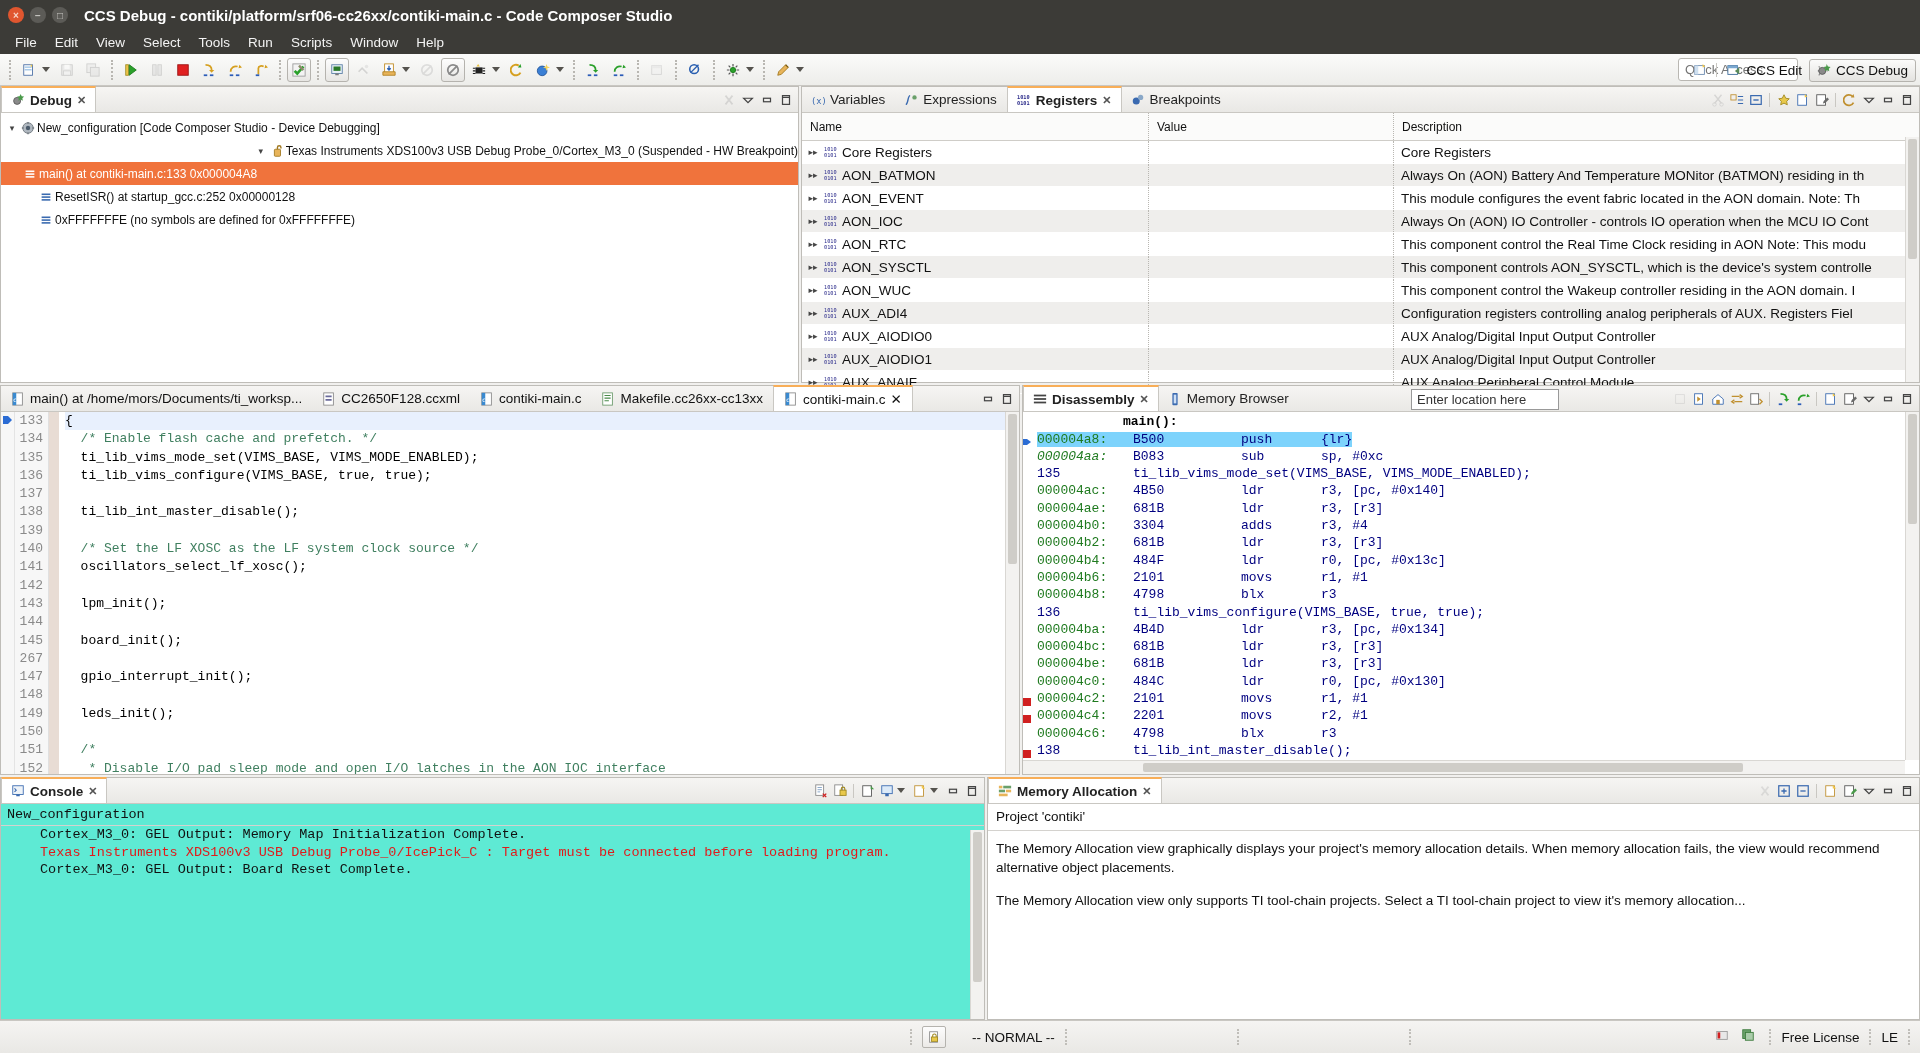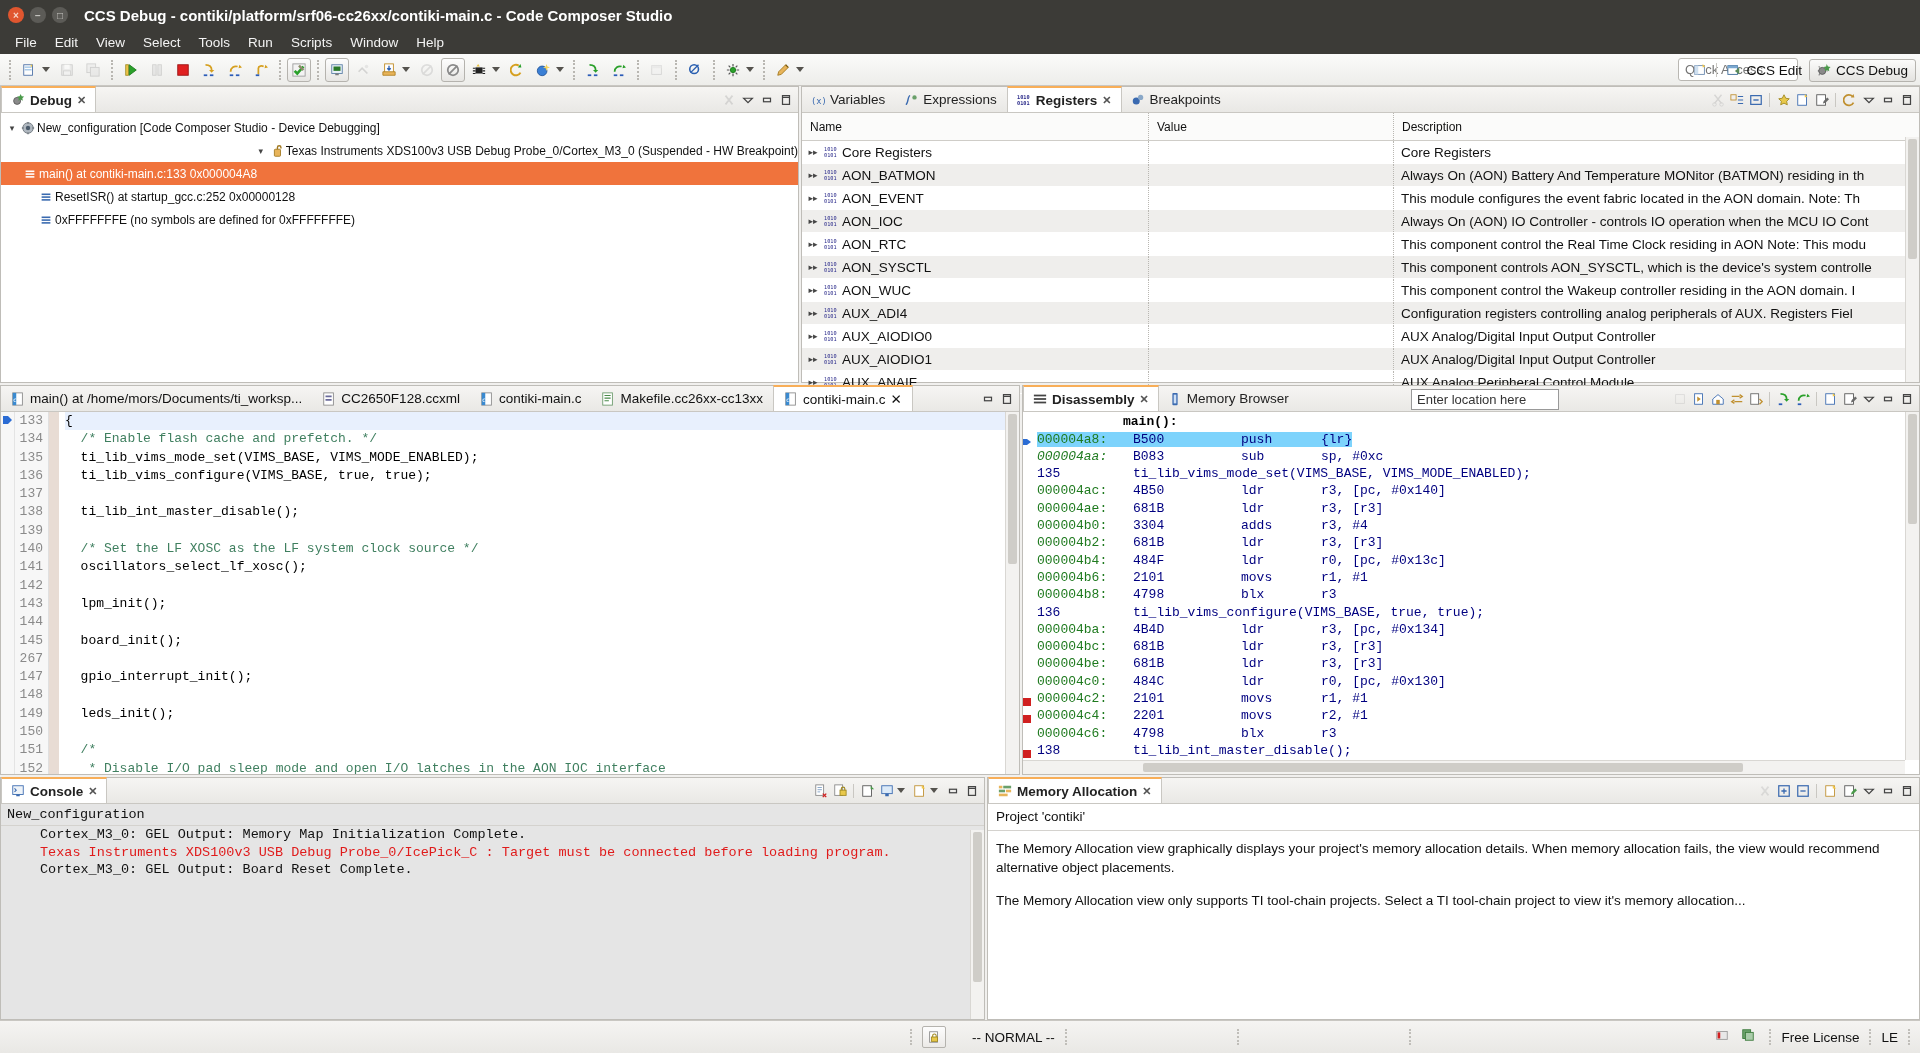--- a/index.html
+++ b/index.html
@@ -117,21 +117,21 @@
   .drow .dmark { width:14px; text-align:center; color:#2b6cd4; font-size:10px; }
   .daddr { color:#1f7a1f; width:96px; }
   .dsrc { color:#000080; }
   .dop  { color:#000080; width:108px; }
   .dmn  { color:#000080; width:80px; }
   .darg { color:#000080; }
   .dhl { background:#7dd3fc; }
 
   
   #conPanel { left:0; bottom:0; width:985px; height:243px; }
-  .conbody { position:absolute; top:26px; left:0; right:0; bottom:0; background:#e5e5e5; overflow:hidden;}
+  .conbody { position:absolute; top:26px; left:0; right:0; bottom:0; background:#5eead4; overflow:hidden;}
   .conhdr { font-family:"Liberation Mono",monospace; font-size:13.5px; padding:3px 6px; }
   .conln { font-family:"Liberation Mono", monospace; font-size:13.5px; padding:0 6px; line-height:17.5px;margin-left:33px; }
   .conln.err { color:#e01b1b; }
 
   
   #memPanel { left:987px; bottom:0; right:0; height:243px; }
   .membody { position:absolute; top:26px; left:0; right:0; bottom:0; background:#fff; padding:5px 8px; }
   .memproj { font-size:13.5px; margin-bottom:6px; }
   .memp { font-size:13.5px; line-height:19px; margin-bottom:14px; }
 

